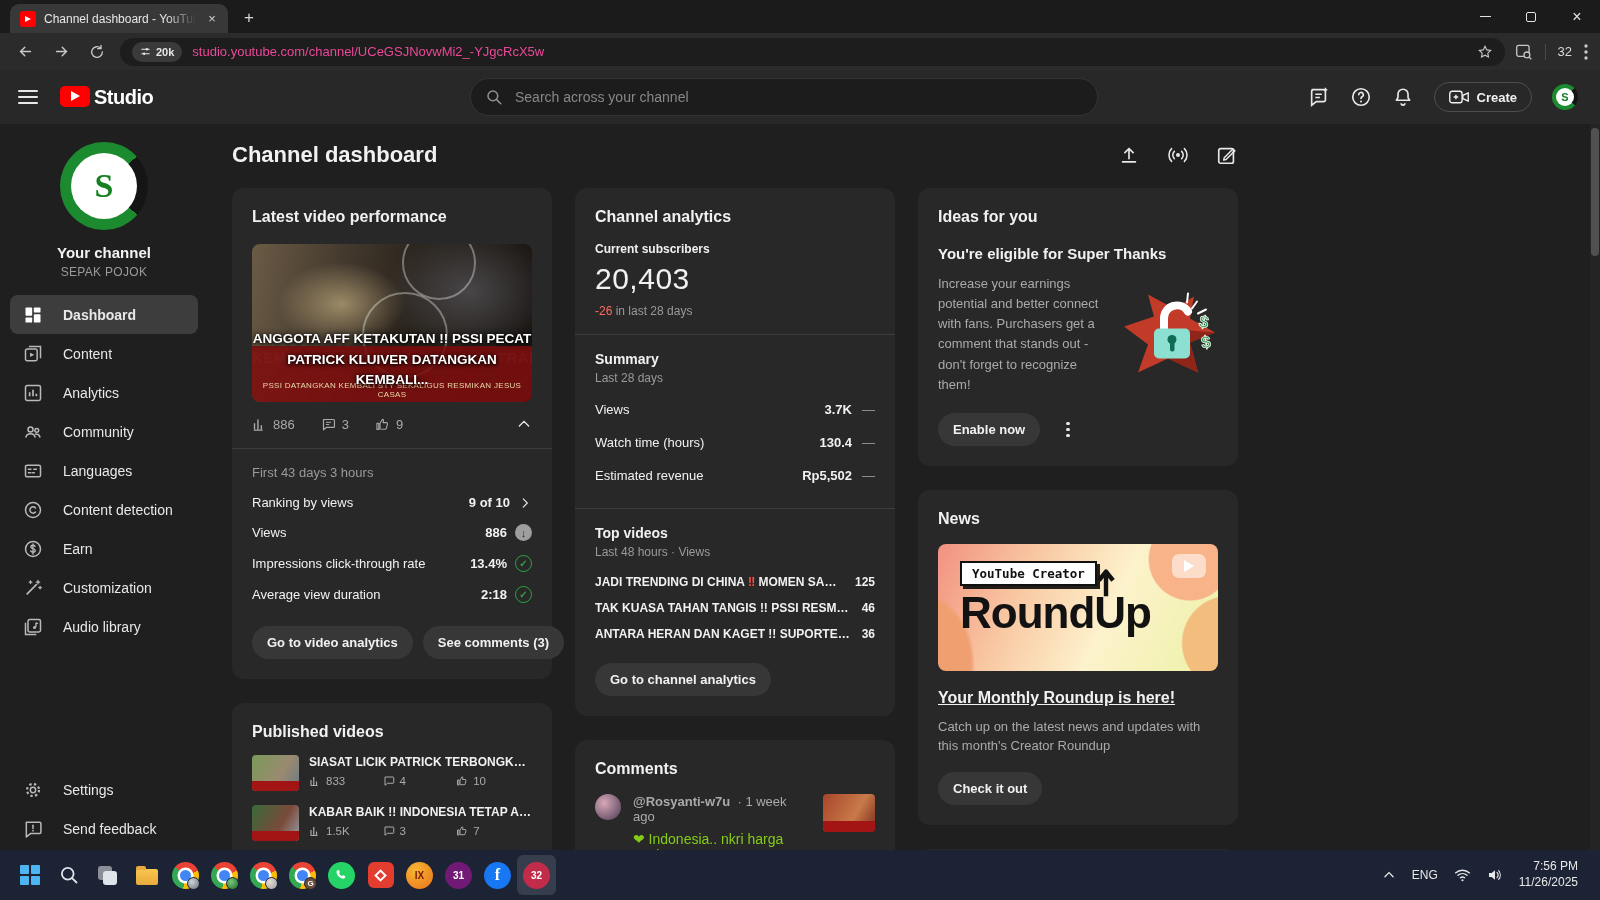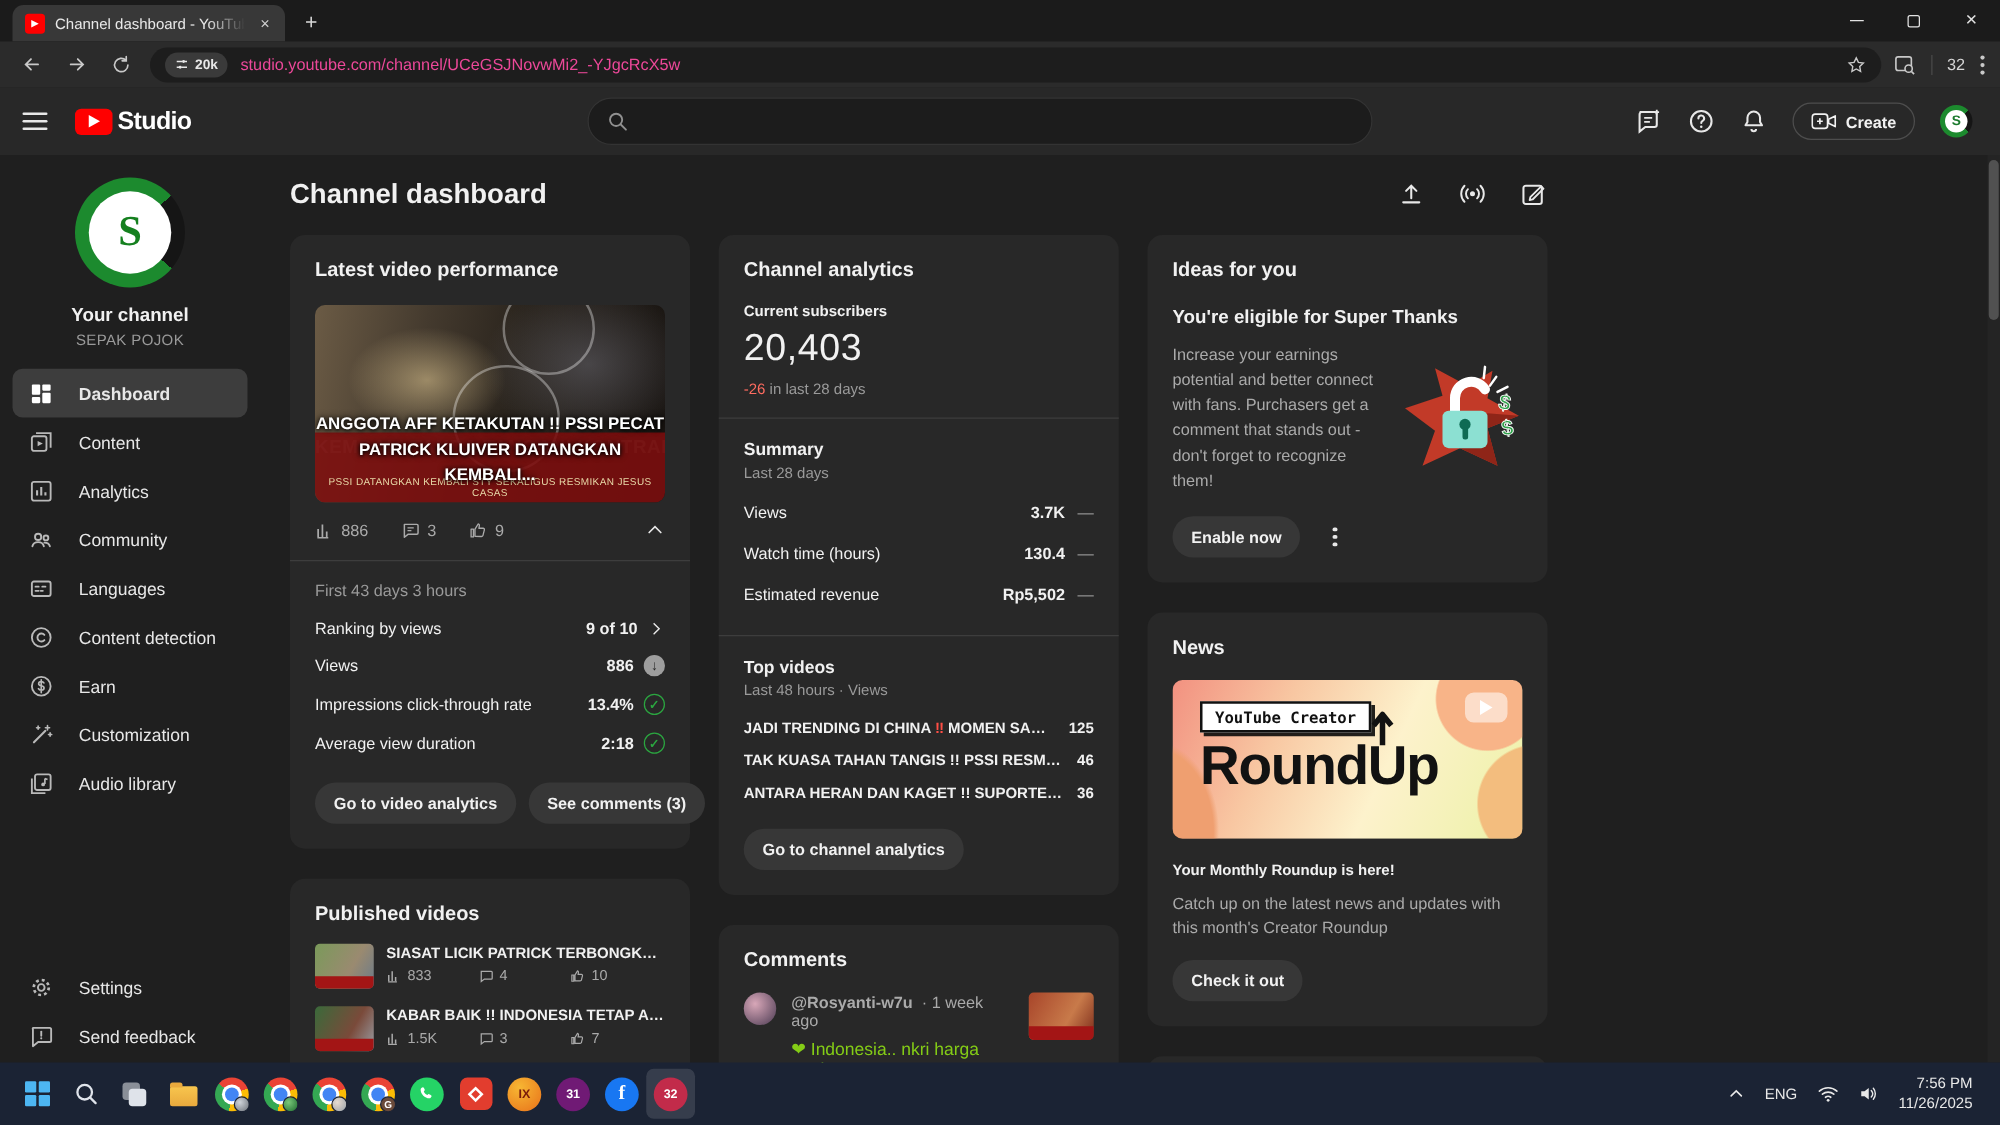--- a/index.html
+++ b/index.html
@@ -29,21 +29,21 @@
   .chip { background:#3a3a3a; border-radius:10px; height:20px; padding:0 8px; display:flex; align-items:center; gap:5px; font-size:11px; font-weight:bold; color:#e8e8e8; }
   .url { font-size:13px; color:#ec4899; flex:1; }
   .ob-right { display:flex; align-items:center; gap:12px; color:#c9c9c9; }
   .sep-v { width:1px; height:16px; background:#4a4a4a; }
   .tabcount { font-size:13px; color:#d7d7d7; }
 
   
   .yt-header { height:54px; background:#282828; display:flex; align-items:center; padding:0 22px 0 18px; position:relative; }
   .hamburger { width:20px; display:flex; flex-direction:column; gap:4px; cursor:pointer; }
   .hamburger i { height:2px; background:#e8e8e8; border-radius:1px; display:block; }
-  .logo-wrap { display:flex; align-items:center; gap:4px; margin-left:22px; }
+  .logo-wrap { display:flex; gap:4px; margin-left:22px; }
   .yt-logo { width:30px; height:21px; border-radius:5px; background:#f00; display:flex; align-items:center; justify-content:center; }
   .yt-logo i { width:0; height:0; border-left:9px solid #fff; border-top:5.5px solid transparent; border-bottom:5.5px solid transparent; }
   .brand { font-size:20px; font-weight:bold; letter-spacing:-0.5px; color:#fff; }
   .yt-search { position:absolute; left:470px; width:628px; height:38px; background:#1c1c1c; border:1px solid #333; border-radius:19px; display:flex; align-items:center; padding:0 14px; gap:12px; }
   .yt-search input { background:transparent; border:0; outline:0; color:#e8e8e8; font-size:14px; flex:1; font-family:"Liberation Sans",sans-serif; }
   .yt-search input::placeholder { color:#888; }
   .hdr-right { margin-left:auto; display:flex; align-items:center; gap:20px; }
   .hicon { color:#e8e8e8; display:flex; }
   .create-btn { display:flex; align-items:center; gap:8px; border:1px solid #4d4d4d; border-radius:18px; padding:6px 14px; font-size:13px; font-weight:bold; color:#f1f1f1; }
   .avatar-mini { width:26px; height:26px; border-radius:50%; background:conic-gradient(from 210deg,#1c8a2e 0 55%,#151515 55% 78%,#1c8a2e 78% 100%); display:flex; align-items:center; justify-content:center; }
@@ -149,21 +149,21 @@
     background: radial-gradient(70px 70px at 90% 12%, #f8b488 0 58%, transparent 60%),
                 radial-gradient(80px 80px at 104% 78%, #f3bd7e 0 58%, transparent 60%),
                 radial-gradient(90px 120px at -6% 95%, #ef9f70 0 55%, transparent 60%),
                 linear-gradient(115deg,#f29180 0%,#f8c7a2 30%,#fdf2cc 60%,#ecf2a6 100%); }
   .news-tag { display:inline-block; background:#fff; border:2px solid #111; box-shadow:3px 3px 0 rgba(10,10,10,.9); padding:3px 10px; font-family:"DejaVu Sans Mono",monospace; font-size:12.5px; font-weight:bold; color:#111; }
   .roundup { font-size:44px; color:#121212; font-weight:600; letter-spacing:-1px; line-height:1.05; margin-top:4px; position:relative; width:max-content; }
   .up-wrap { position:relative; display:inline-block; }
   .up-arrow { position:absolute; left:1px; top:-22px; }
   .yt-badge { position:absolute; top:10px; right:12px; width:34px; height:24px; border-radius:7px; background:rgba(255,255,255,.55); display:flex; align-items:center; justify-content:center; }
   .yt-badge i { width:0; height:0; border-left:10px solid #fff; border-top:6px solid transparent; border-bottom:6px solid transparent; }
-  .news-head { font-size:12px; font-weight:bold; margin-top:18px; }
+  .news-head { font-size:16px; font-weight:bold; margin-top:18px;text-decoration:underline; }
   .news-body { font-size:13px; color:#aaa; line-height:1.5; margin-top:10px; }
 
   
   .insider { display:flex; align-items:center; justify-content:space-between; }
   .pager { display:flex; align-items:center; gap:12px; }
   .pager .pg { font-size:12px; color:#aaa; letter-spacing:1px; }
 
   
   .scroll-track { position:absolute; top:124px; right:0; width:10px; height:726px; background:#242424; }
   .scroll-thumb { position:absolute; top:4px; left:1px; width:8px; height:128px; background:#515151; border-radius:4px; }
@@ -281,20 +281,21 @@
     <span class="yt-logo">
         <i></i>
       </span>
     <span class="brand">Studio</span>
   </div>
   <div class="yt-search">
     <svg class="ic" width="18" height="18" viewBox="0 0 24 24">
         <circle cx="10.5" cy="10.5" r="6.5" stroke="#909090" stroke-width="2" fill="none"></circle>
         <path d="M15.5 15.5L21 21" stroke="#909090" stroke-width="2" stroke-linecap="round"></path>
       </svg>
+    <input placeholder="Search across your channel" style="">
   </div>
   <div class="hdr-right">
     <span class="hicon">
       <svg class="ic" width="22" height="22" viewBox="0 0 24 24">
           <path d="M4 4h13a2 2 0 0 1 2 2v9a2 2 0 0 1-2 2H9l-5 4V6a2 2 0 0 1 2-2z" stroke="#e8e8e8" stroke-width="1.8" fill="none"></path>
           <path d="M8 9h7M8 12.5h5" stroke="#e8e8e8" stroke-width="1.6"></path>
           <path d="M19 2v4M17 4h4" stroke="#e8e8e8" stroke-width="1.6"></path>
         </svg>
     </span>
     <span class="hicon">

